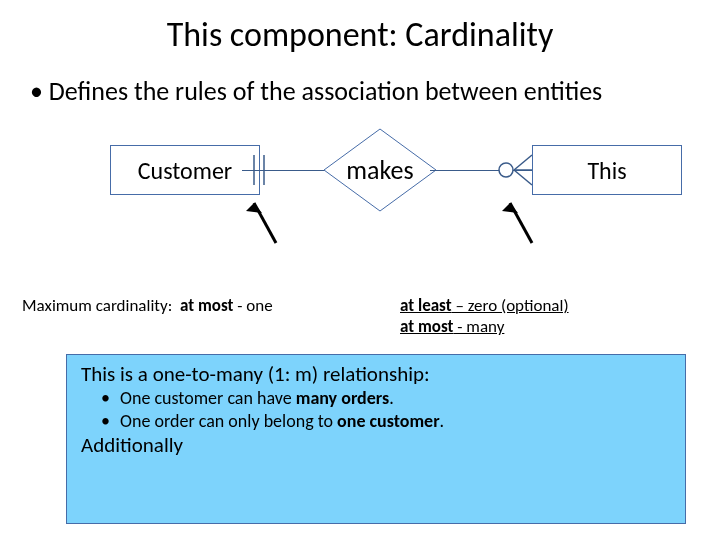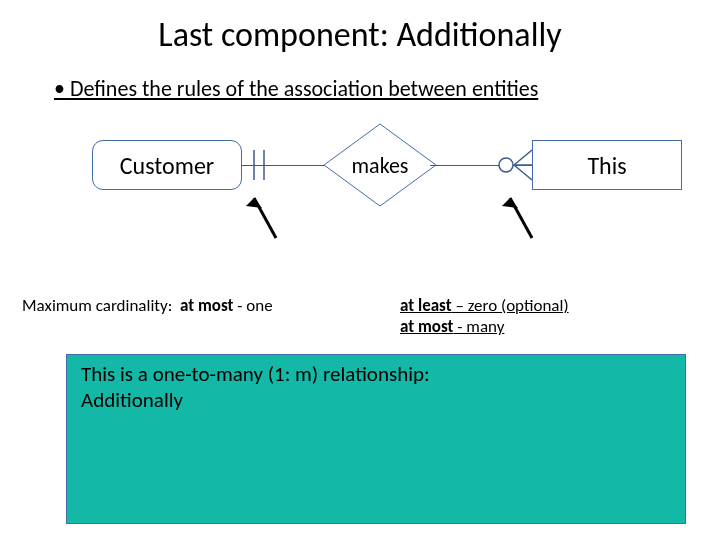--- a/index.html
+++ b/index.html
@@ -12,24 +12,23 @@
     position: relative;
     overflow: hidden;
   }
   .title {
     text-align: center;
     font-size: 34px;
     font-weight: 400;
     padding-top: 14px;
   }
   .bullet-main {
-    font-size: 22px;
-    padding: 20px 30px 0 76px;
+    font-size: 26px;
+    padding: 20px 30px 0 52px;
     text-indent: -22px;
-    text-decoration: underline;
   }
   .bullet-main::before {
     content: "• ";
   }
   .diagram {
     position: relative;
     height: 120px;
     margin-top: 18px;
   }
   .entity {
@@ -37,37 +36,37 @@
     width: 150px;
     height: 50px;
     border: 1px solid #466ca8;
     background: #fff;
     font-size: 24px;
     display: flex;
     align-items: center;
     justify-content: center;
     top: 20px;
   }
-  .entity.left { left: 92px; border-radius: 11px; }
+  .entity.left { left: 110px; }
   .entity.right { left: 532px; }
   .diamond-wrap {
     position: absolute;
     left: 320px;
     top: 0px;
     width: 120px;
     height: 90px;
   }
   .diamond-wrap svg { position: absolute; top: 0; left: 0; }
   .diamond-label {
     position: absolute;
     top: 0; left: 0; right: 0; bottom: 0;
     display: flex;
     align-items: center;
     justify-content: center;
-    font-size: 22px;
+    font-size: 26px;
   }
   .line {
     position: absolute;
     top: 45px;
     height: 1px;
     background: #3a5b8a;
   }
   .line.l1 { left: 242px; width: 88px; }
   .line.l2 { left: 430px; width: 102px; }
   .crowsfoot {
@@ -89,21 +88,21 @@
   }
   .card-block.left { left: 22px; width: 340px; }
   .card-block.right { left: 400px; width: 300px; text-decoration: underline; }
   .summary-box {
     position: absolute;
     left: 66px;
     top: 354px;
     width: 620px;
     height: 170px;
     border: 1px solid #466ca8;
-    background: #14b8a6;
+    background: #7dd3fc;
     padding: 6px 26px 6px 14px;
     font-size: 19px;
   }
   .summary-h {
     font-size: 21px;
   }
   .sub-ul {
     list-style: none;
     padding-left: 38px;
     font-size: 18px;
@@ -112,21 +111,21 @@
   .sub-ul li::before {
     content: "• ";
     margin-left: -18px;
     padding-right: 6px;
   }
   b { font-weight: 700; }
 </style>
 </head>
 <body>
 
-<div class="title">Last component: Additionally</div>
+<div class="title">This component: Cardinality</div>
 
 <div class="bullet-main">Defines the rules of the association between entities</div>
 
 <div class="diagram">
   <div class="entity left">Customer</div>
 
   <div class="line l1"></div>
 
   <span class="crowsfoot left">
     <svg width="36" height="50">
@@ -179,14 +178,18 @@
   <div>
     <b>at least</b><span> – zero (optional)</span>
   </div>
   <div>
     <b>at most</b><span> - many</span>
   </div>
 </div>
 
 <div class="summary-box">
   <div class="summary-h">This is a one-to-many (1: m) relationship:</div>
+  <ul class="sub-ul">
+    <li><span>One customer can have </span><b>many orders</b><span>.</span></li>
+    <li><span>One order can only belong to </span><b>one customer</b><span>.</span></li>
+  </ul>
   <div class="summary-h">Additionally</div>
 </div>
 
 </body></html>

